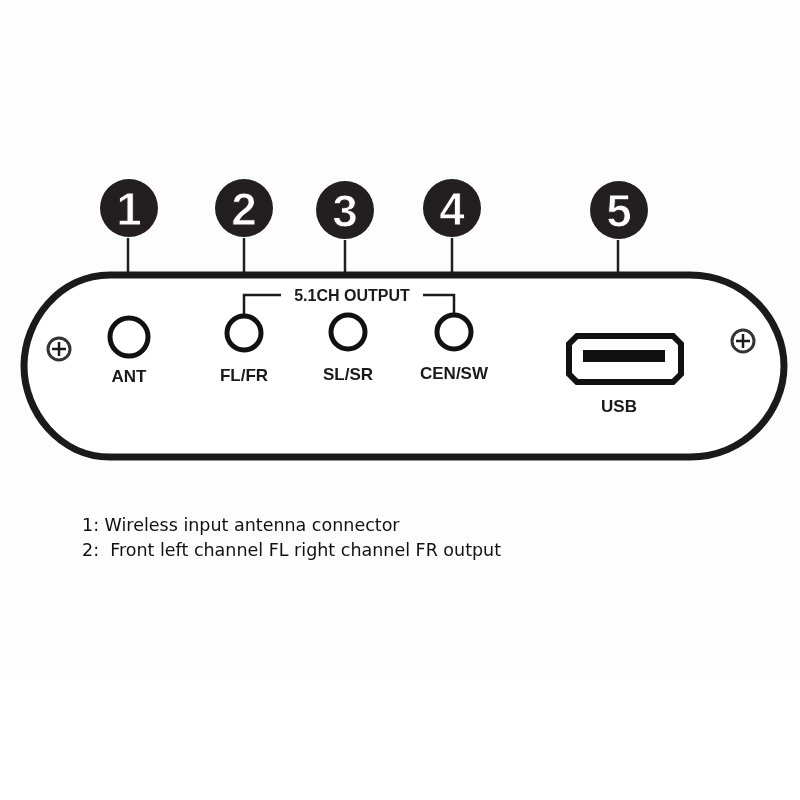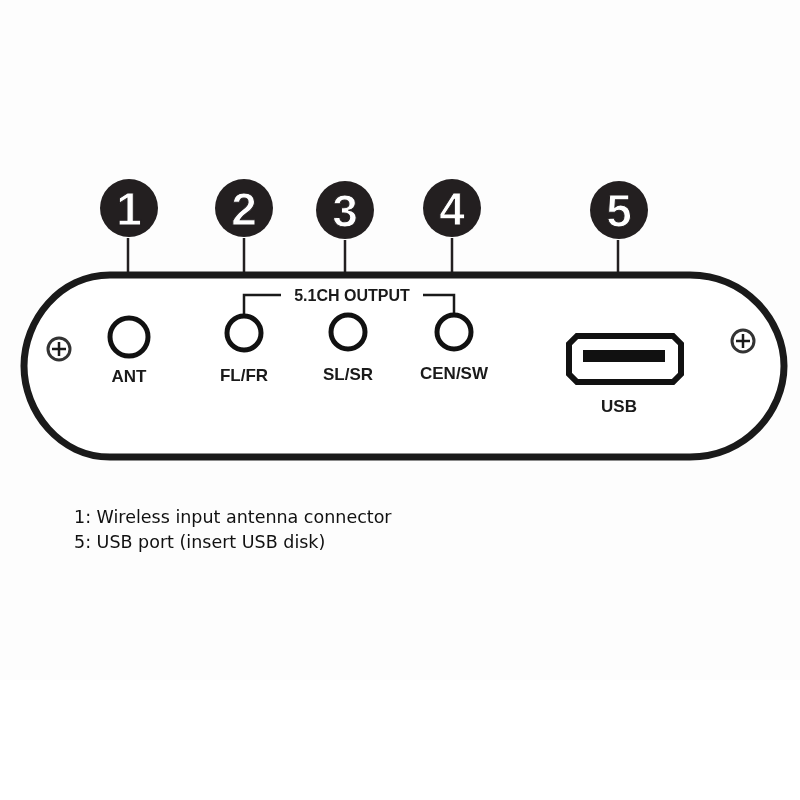--- a/index.html
+++ b/index.html
@@ -42,21 +42,21 @@
     .group-label {
       font-family: "Liberation Sans", sans-serif;
       font-weight: bold;
       font-size: 16px;
       fill: #1a1a1a;
     }
     .legend {
       position: absolute;
       left: 74px;
       top: 505px;
-      margin: 0;
+      margin: 8px;
       padding: 0;
       list-style: none;
       font-family: "DejaVu Sans", sans-serif;
       font-size: 17.5px;
       line-height: 25px;
       color: #111111;
     }
     .legend li {
       white-space: pre;
     }
@@ -138,14 +138,14 @@
 
   <g>
     <path d="M 577 336 L 673 336 L 681 344 L 681 374 L 673 382 L 577 382 L 569 374 L 569 344 Z" fill="#ffffff" stroke="#111111" stroke-width="6"></path>
     <rect x="583" y="350" width="82" height="12" fill="#111111"></rect>
     <text class="port-label" x="619" y="412" text-anchor="middle">USB</text>
   </g>
 </svg>
 
 <ul class="legend">
   <li>1: Wireless input antenna connector</li>
-  <li>5: USB port (insert USB disk)</li>
+  <li>2:  Front left channel FL right channel FR output</li>
 </ul>
 
 </body></html>

